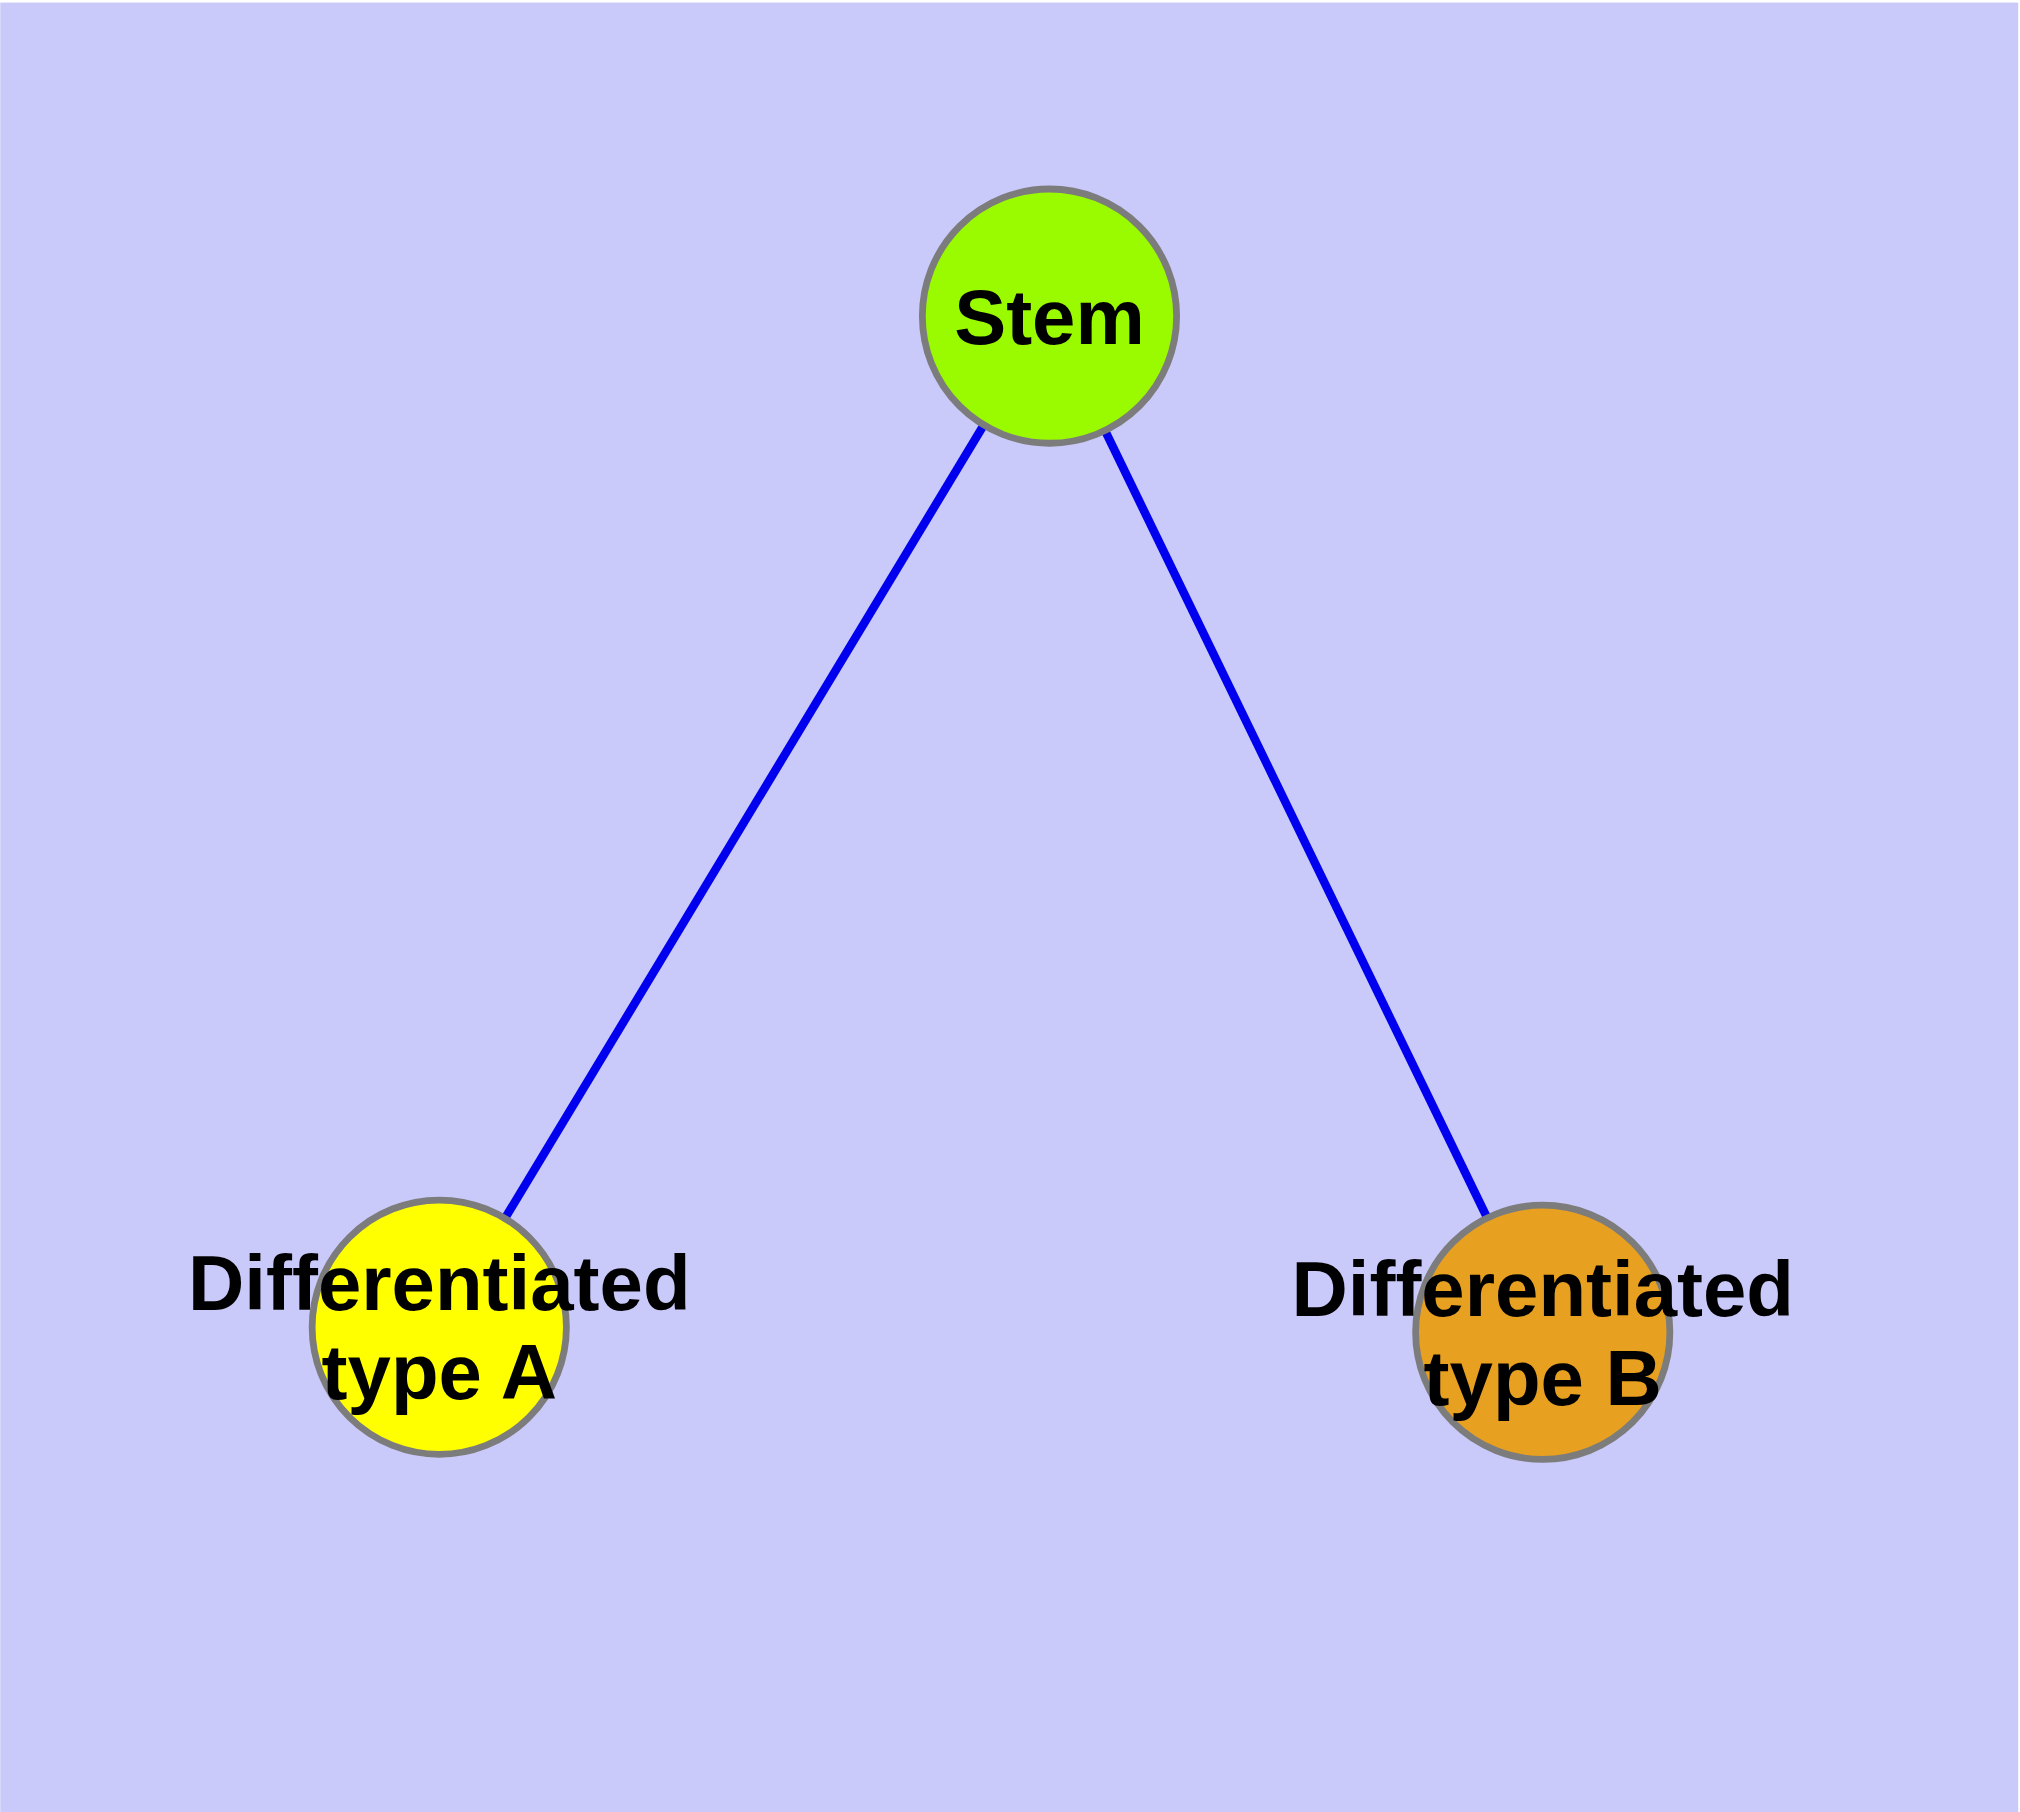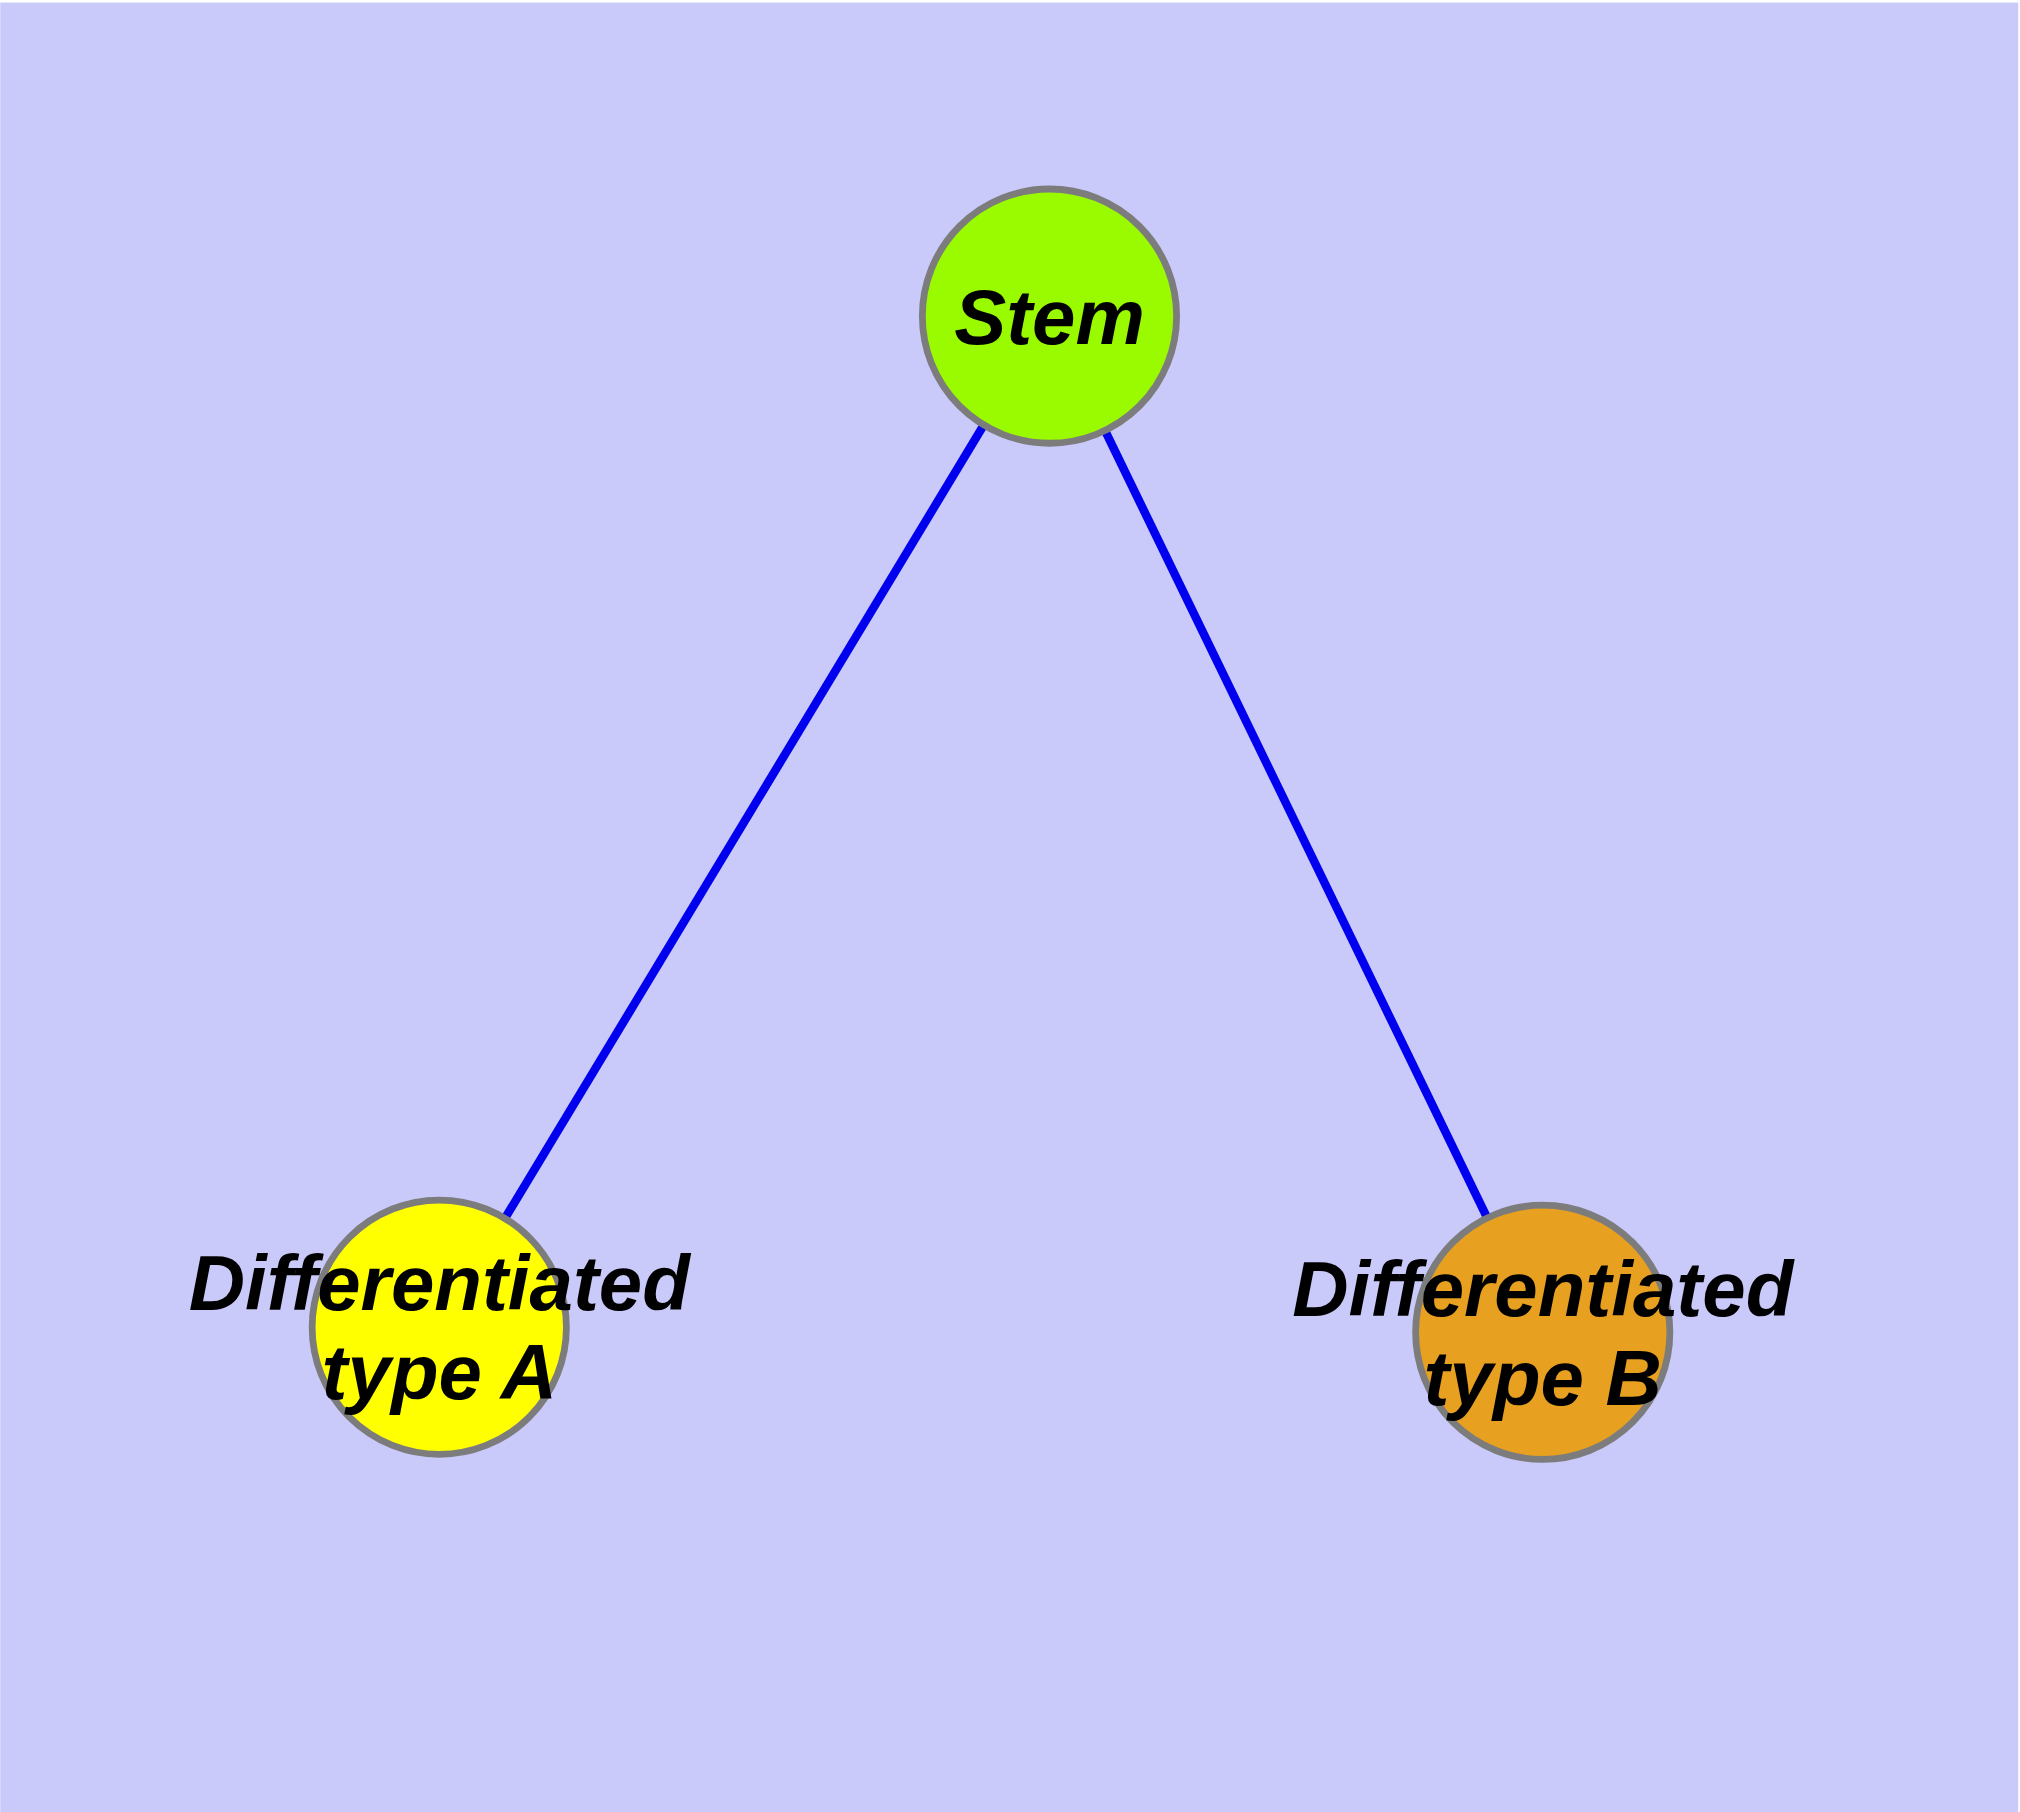--- a/index.html
+++ b/index.html
@@ -8,21 +8,20 @@
     width: 2021px;
     height: 1812px;
     background: #ffffff;
     overflow: hidden;
   }
   .stage {
     position: absolute;
     inset: 0;
     width: 2021px;
     height: 1380px;
-    font-style: italic;
   }
   svg { display: block; }
   .edge {
     stroke-width: 10;
     fill: none;
   }
   .node {
     stroke-width: 8;
   }
   .node-label {

